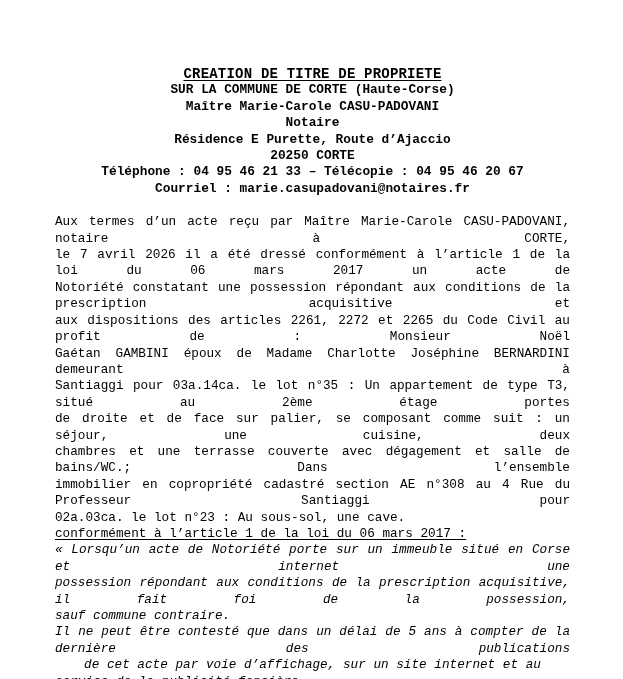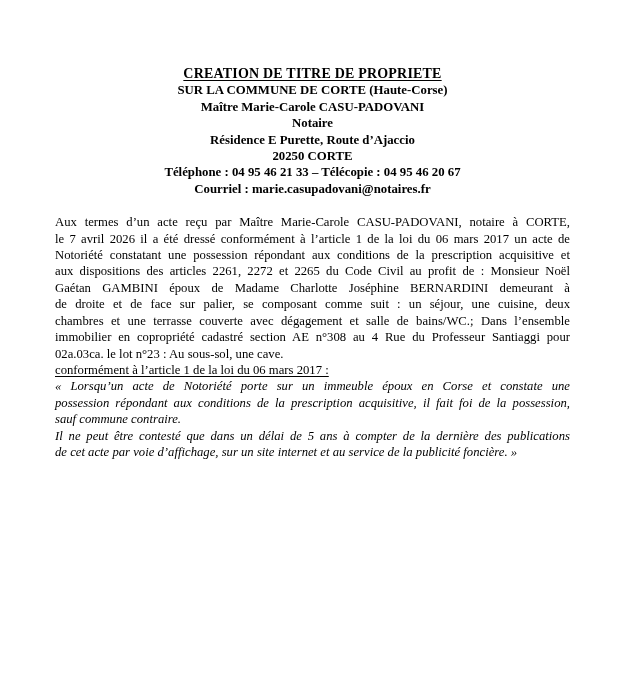--- a/index.html
+++ b/index.html
@@ -6,21 +6,21 @@
     margin: 0;
     padding: 0;
     background: #ffffff;
   }
   .page {
     position: relative;
     width: 623px;
     height: 679px;
     background: #ffffff;
     color: #000000;
-    font-family: Liberation Serif, serif;
+    font-family: Liberation Mono, monospace;
     overflow: hidden;
   }
   .content {
     position: absolute;
     left: 55px;
     top: 0;
     width: 515px;
   }
   .title {
     padding-top: 66px;
@@ -47,21 +47,21 @@
     font-size: 12.7px;
     line-height: 16.4px;
     white-space: normal;
   }
   .just {
     text-align: justify;
     text-align-last: justify;
   }
   .para > .line:last-child,
   .quote > .line:last-child {
-    text-align: right;
+    text-align: center;
     text-align-last: left;
   }
   .uline {
     text-decoration: underline;
     text-underline-offset: 2px;
   }
   .italic {
     font-style: italic;
   }
 </style>
@@ -84,30 +84,31 @@
         <div class="hline">Téléphone : 04 95 46 21 33 – Télécopie : 04 95 46 20 67</div>
         <div class="hline">Courriel : marie.casupadovani@notaires.fr</div>
       </div>
 
     <div class="para">
         <div class="line just">Aux termes d’un acte reçu par Maître Marie-Carole CASU-PADOVANI, notaire à CORTE,</div>
         <div class="line just">le 7 avril 2026 il a été dressé conformément à l’article 1 de la loi du 06 mars 2017 un acte de</div>
         <div class="line just">Notoriété constatant une possession répondant aux conditions de la prescription acquisitive et</div>
         <div class="line just">aux dispositions des articles 2261, 2272 et 2265 du Code Civil au profit de : Monsieur Noël</div>
         <div class="line just">Gaétan GAMBINI époux de Madame Charlotte Joséphine BERNARDINI demeurant à</div>
+        <div class="line just">Santiaggi pour 03a.14ca. le lot n°35 : Un appartement de type T3, situé au 2ème étage portes</div>
         <div class="line just">de droite et de face sur palier, se composant comme suit : un séjour, une cuisine, deux</div>
         <div class="line just">chambres et une terrasse couverte avec dégagement et salle de bains/WC.; Dans l’ensemble</div>
         <div class="line just">immobilier en copropriété cadastré section AE n°308 au 4 Rue du Professeur Santiaggi pour</div>
         <div class="line just">02a.03ca. le lot n°23 : Au sous-sol, une cave.</div>
       </div>
 
     <div class="line uline">conformément à l’article 1 de la loi du 06 mars 2017 :</div>
 
     <div class="quote">
-        <div class="line just italic">« Lorsqu’un acte de Notoriété porte sur un immeuble époux en Corse et constate une</div>
+        <div class="line just italic">« Lorsqu’un acte de Notoriété porte sur un immeuble situé en Corse et internet une</div>
         <div class="line just italic">possession répondant aux conditions de la prescription acquisitive, il fait foi de la possession,</div>
         <div class="line just italic">sauf commune contraire.</div>
       </div>
 
     <div class="quote">
         <div class="line just italic">Il ne peut être contesté que dans un délai de 5 ans à compter de la dernière des publications</div>
         <div class="line just italic">de cet acte par voie d’affichage, sur un site internet et au service de la publicité foncière. »</div>
       </div>
 
 

